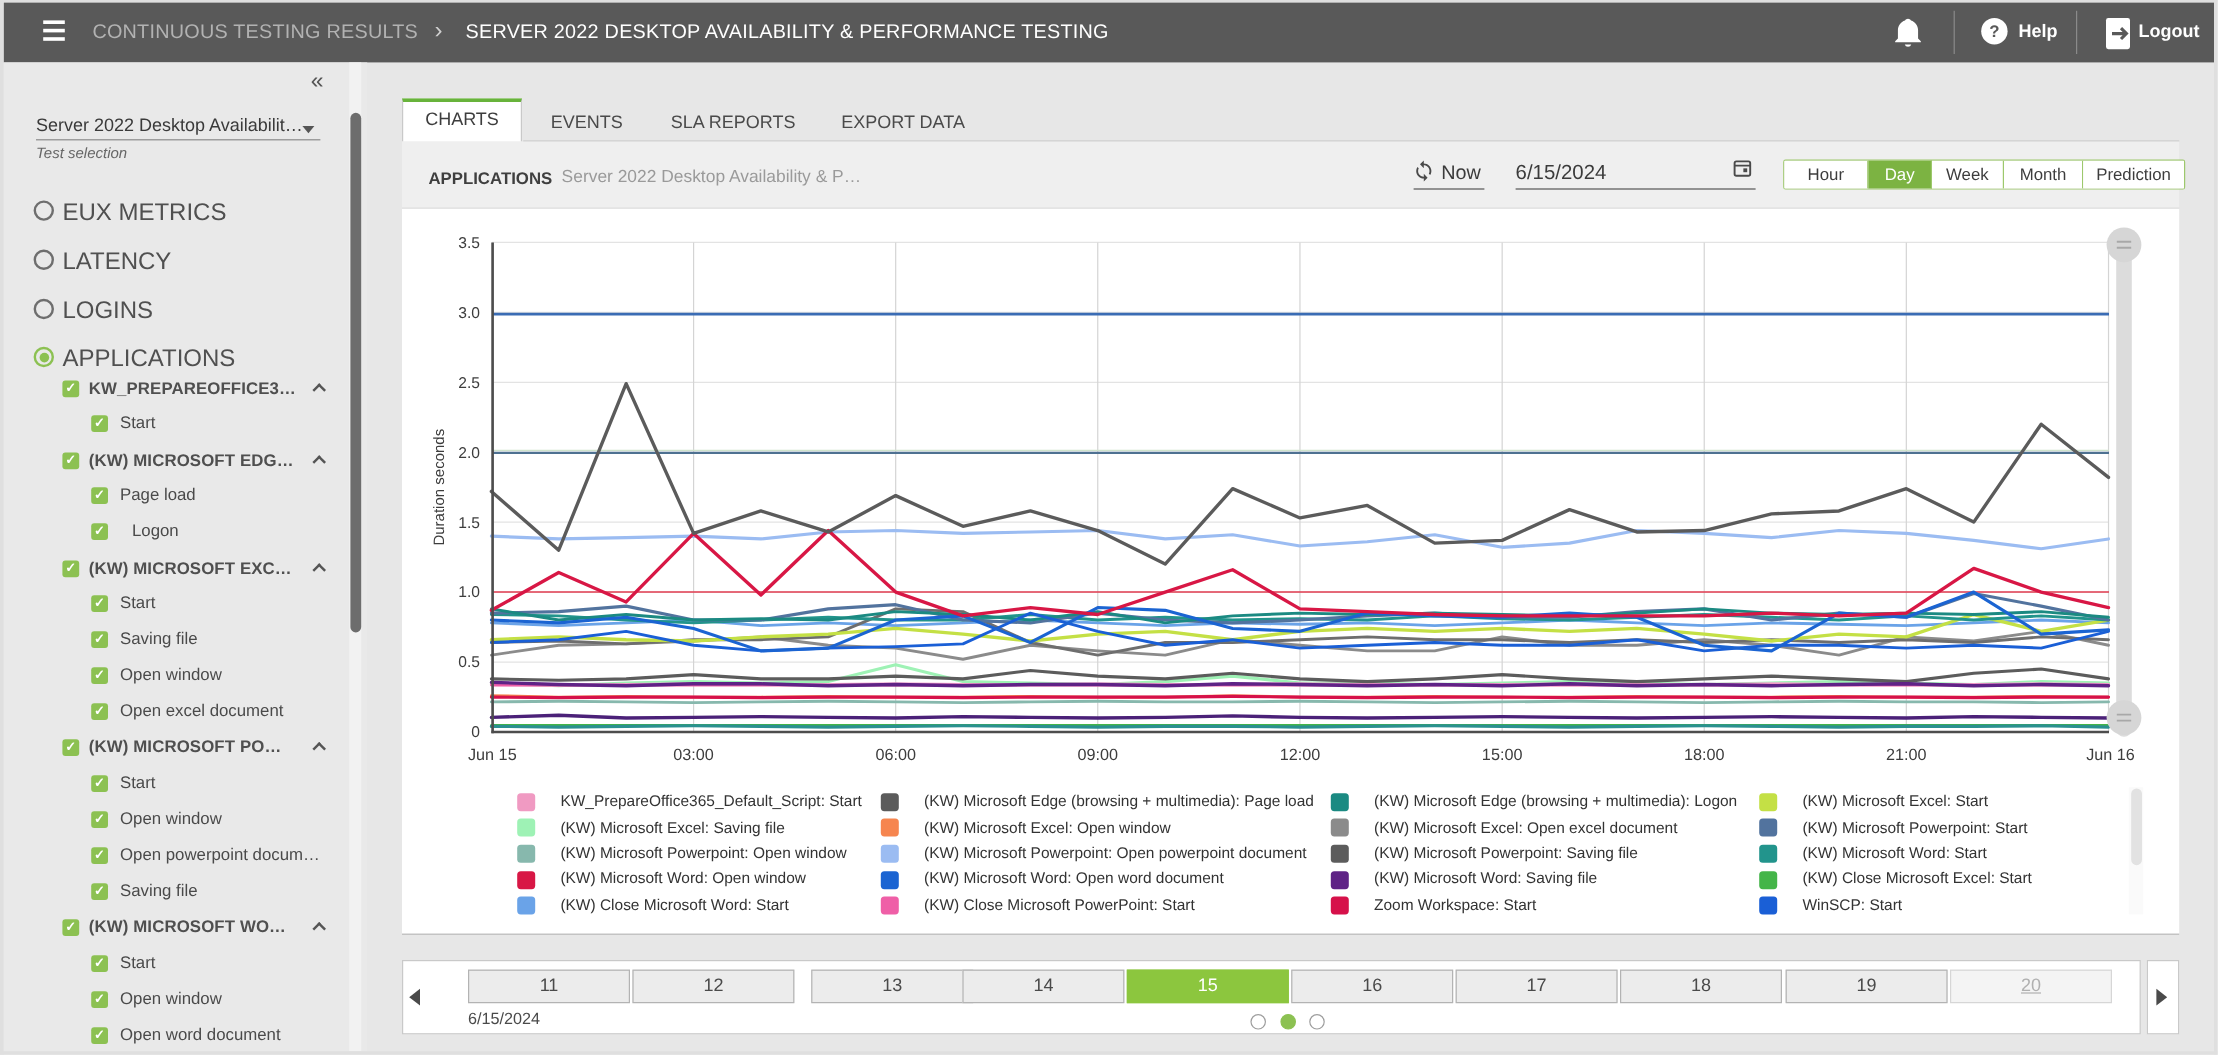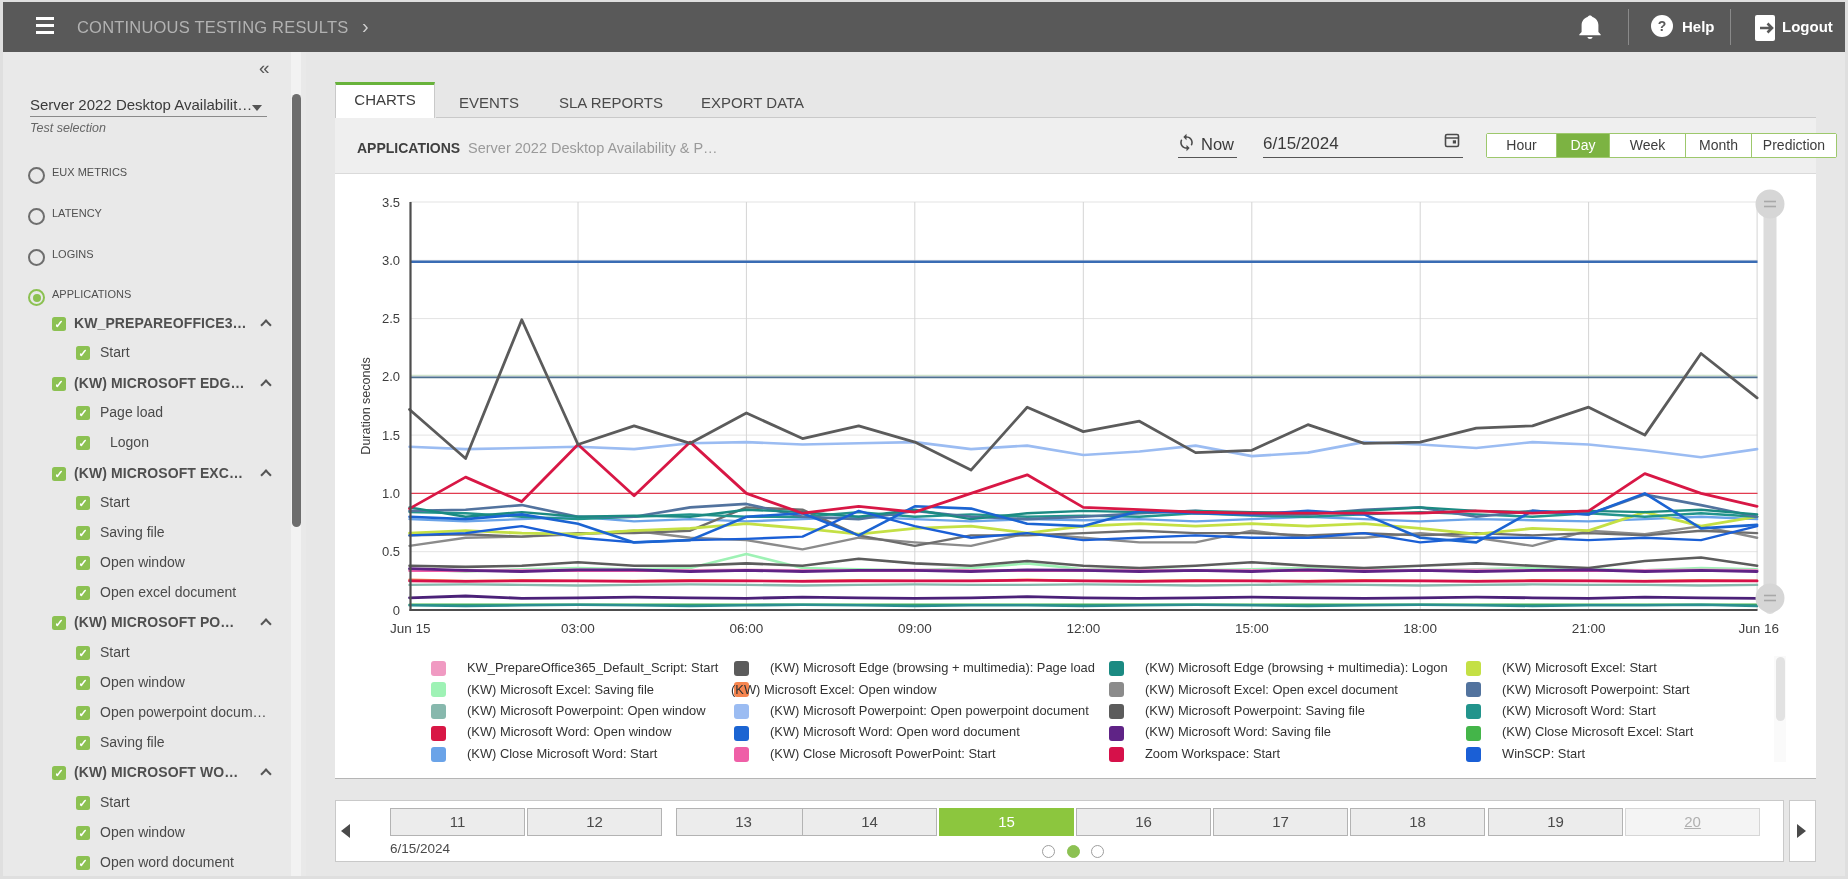--- a/index.html
+++ b/index.html
@@ -15,21 +15,21 @@
 
 #sidebar { position:absolute; left:3px; top:52px; width:303px; height:824px; background:#e9e9e9; }
 #collapse { position:absolute; left:259px; top:57px; font-size:19px; color:#555; }
 #ddtext { position:absolute; left:30px; top:96px; font-size:15px; color:#3a3a3a; }
 #ddcaret { position:absolute; left:252px; top:105px; width:0; height:0; border-left:5.5px solid transparent; border-right:5.5px solid transparent; border-top:6.5px solid #555; }
 #ddline { position:absolute; left:30px; top:116px; width:237px; height:1px; background:#8a8a8a; }
 #testsel { position:absolute; left:30px; top:121px; font-size:12.5px; font-style:italic; color:#666; }
 .radio { position:absolute; width:17px; height:17px; border-radius:50%; border:2px solid #6e6e6e; }
 .radio.on { border-color:#8cc152; }
 .radio.on::after { content:""; position:absolute; left:2.5px; top:2.5px; width:8px; height:8px; border-radius:50%; background:#8cc152; }
-.rlbl { position:absolute; font-size:11px; color:#505050; }
+.rlbl { position:absolute; font-size:20px; color:#505050; }
 .cb { position:absolute; width:14px; height:14px; background:#8cc152; border-radius:2.5px; color:#fff; font-size:11px; font-weight:bold; text-align:center; line-height:14px; }
 .glbl { position:absolute; font-size:14px; color:#4f4f4f; font-weight:bold; letter-spacing:.1px; }
 .clbl { position:absolute; font-size:14px; color:#4a4a4a; }
 .chev { position:absolute; width:8px; height:8px; border-left:2px solid #555; border-top:2px solid #555; transform:rotate(45deg); }
 #sbtrack { position:absolute; left:291px; top:52px; width:10px; height:824px; background:#f2f2f2; }
 #sbthumb { position:absolute; left:291.5px; top:94px; width:9px; height:433px; background:#6d6d6d; border-radius:4.5px; }
 
 .tab { position:absolute; top:94px; font-size:15px; color:#4a4a4a; }
 #tabactive { position:absolute; left:335px; top:82px; width:100px; height:36px; background:#fff; border-top:3.5px solid #68b33b; border-left:1px solid #c9c9c9; border-right:1px solid #c9c9c9; color:#3d3d3d; font-size:15px; text-align:center; line-height:30px; }
 #tabline { position:absolute; left:436px; top:117px; width:1380px; height:1px; background:#c9c9c9; }
@@ -62,20 +62,21 @@
 .dot.on { background:#8cc152; border-color:#8cc152; }
 .arrowL { position:absolute; left:341px; top:824px; width:0; height:0; border-top:7px solid transparent; border-bottom:7px solid transparent; border-right:9px solid #4a4a4a; }
 .arrowR { position:absolute; left:1797px; top:824px; width:0; height:0; border-top:7px solid transparent; border-bottom:7px solid transparent; border-left:9px solid #4a4a4a; }
 </style></head><body>
   <div id="topbar">
     <div class="hbar" style="top:15px"></div>
     <div class="hbar" style="top:22px"></div>
     <div class="hbar" style="top:29px"></div>
     <div id="crumb1">CONTINUOUS TESTING RESULTS</div>
     <div id="crumbsep">›</div>
+    <div id="crumb2">SERVER 2022 DESKTOP AVAILABILITY &amp; PERFORMANCE TESTING</div>
     <svg style="position:absolute;left:1572px;top:11px" width="30" height="30" viewBox="0 0 30 30">
       <path d="M15 2.6c-1.1 0-2 .6-2.5 1.5C9 5.2 6.6 8.4 6.6 12.1V19l-2.3 2.4v.8h21.4v-.8L23.4 19v-6.9c0-3.7-2.4-6.9-5.9-8C17 3.2 16.1 2.6 15 2.6z" fill="#fff"></path>
       <path d="M12.3 24a2.8 2.8 0 0 0 5.4 0z" fill="#fff"></path>
     </svg>
     <div class="vsep" style="left:1625px"></div>
     <div id="qcirc">?</div>
     <div id="helptxt" style="left:1679px">Help</div>
     <div class="vsep" style="left:1727px"></div>
     <svg style="position:absolute;left:1749px;top:11px" width="30" height="30" viewBox="0 0 30 30">
       <rect x="3" y="2" width="20" height="26" rx="2" fill="#fff"></rect>
@@ -158,21 +159,21 @@
   <div id="datetxt">6/15/2024</div>
   <div id="dateline"></div>
   <svg style="position:absolute;left:1444px;top:132px" width="16" height="16" viewBox="0 0 16 16">
     <rect x="1.5" y="2.5" width="13" height="12" rx="1.5" fill="none" stroke="#4a4a4a" stroke-width="1.6"></rect>
     <line x1="1.5" y1="6" x2="14.5" y2="6" stroke="#4a4a4a" stroke-width="1.5"></line>
     <rect x="8.8" y="8.3" width="3.2" height="3.2" fill="#4a4a4a"></rect>
   </svg>
   <div id="btngroup">
     <div class="btn" style="width:70px">Hour</div>
     <div class="btn on" style="width:53px">Day</div>
-    <div class="btn" style="width:76px">Week</div>
+    <div class="btn" style="width:60px">Week</div>
     <div class="btn" style="width:66px">Month</div>
     <div class="btn" style="width:84px">Prediction</div>
   </div>
   <div id="card"></div>
   <svg style="position:absolute;left:335px;top:174px" width="1481" height="470" viewBox="335 174 1481 470">
     <line x1="410" y1="551.7" x2="1757.5" y2="551.7" stroke="#e3e3e3" stroke-width="1"></line>
     <line x1="410" y1="435.1" x2="1757.5" y2="435.1" stroke="#e3e3e3" stroke-width="1"></line>
     <line x1="410" y1="318.6" x2="1757.5" y2="318.6" stroke="#e3e3e3" stroke-width="1"></line>
     <line x1="410" y1="260.3" x2="1757.5" y2="260.3" stroke="#e3e3e3" stroke-width="1"></line>
     <line x1="410" y1="202.0" x2="1757.5" y2="202.0" stroke="#e3e3e3" stroke-width="1"></line>
@@ -247,21 +248,21 @@
 <div class="lt" style="left:454px;top:682px">(KW) Microsoft Excel: Saving file</div>
 <div class="sw" style="left:431px;top:704px;background:#87b8ad"></div>
 <div class="lt" style="left:454px;top:703px">(KW) Microsoft Powerpoint: Open window</div>
 <div class="sw" style="left:431px;top:726px;background:#d81745"></div>
 <div class="lt" style="left:454px;top:724px">(KW) Microsoft Word: Open window</div>
 <div class="sw" style="left:431px;top:747px;background:#6aa3e8"></div>
 <div class="lt" style="left:454px;top:746px">(KW) Close Microsoft Word: Start</div>
 <div class="sw" style="left:734px;top:661px;background:#5b5b5b"></div>
 <div class="lt" style="left:757px;top:660px">(KW) Microsoft Edge (browsing + multimedia): Page load</div>
 <div class="sw" style="left:734px;top:682px;background:#f6854f"></div>
-<div class="lt" style="left:718px;top:682px">(KW) Microsoft Excel: Open window</div>
+<div class="lt" style="left:757px;top:682px">(KW) Microsoft Excel: Open window</div>
 <div class="sw" style="left:734px;top:704px;background:#9bbcf2"></div>
 <div class="lt" style="left:757px;top:703px">(KW) Microsoft Powerpoint: Open powerpoint document</div>
 <div class="sw" style="left:734px;top:726px;background:#1b64d2"></div>
 <div class="lt" style="left:757px;top:724px">(KW) Microsoft Word: Open word document</div>
 <div class="sw" style="left:734px;top:747px;background:#ef5fa7"></div>
 <div class="lt" style="left:757px;top:746px">(KW) Close Microsoft PowerPoint: Start</div>
 <div class="sw" style="left:1109px;top:661px;background:#1b8a82"></div>
 <div class="lt" style="left:1132px;top:660px">(KW) Microsoft Edge (browsing + multimedia): Logon</div>
 <div class="sw" style="left:1109px;top:682px;background:#8b8b8b"></div>
 <div class="lt" style="left:1132px;top:682px">(KW) Microsoft Excel: Open excel document</div>

